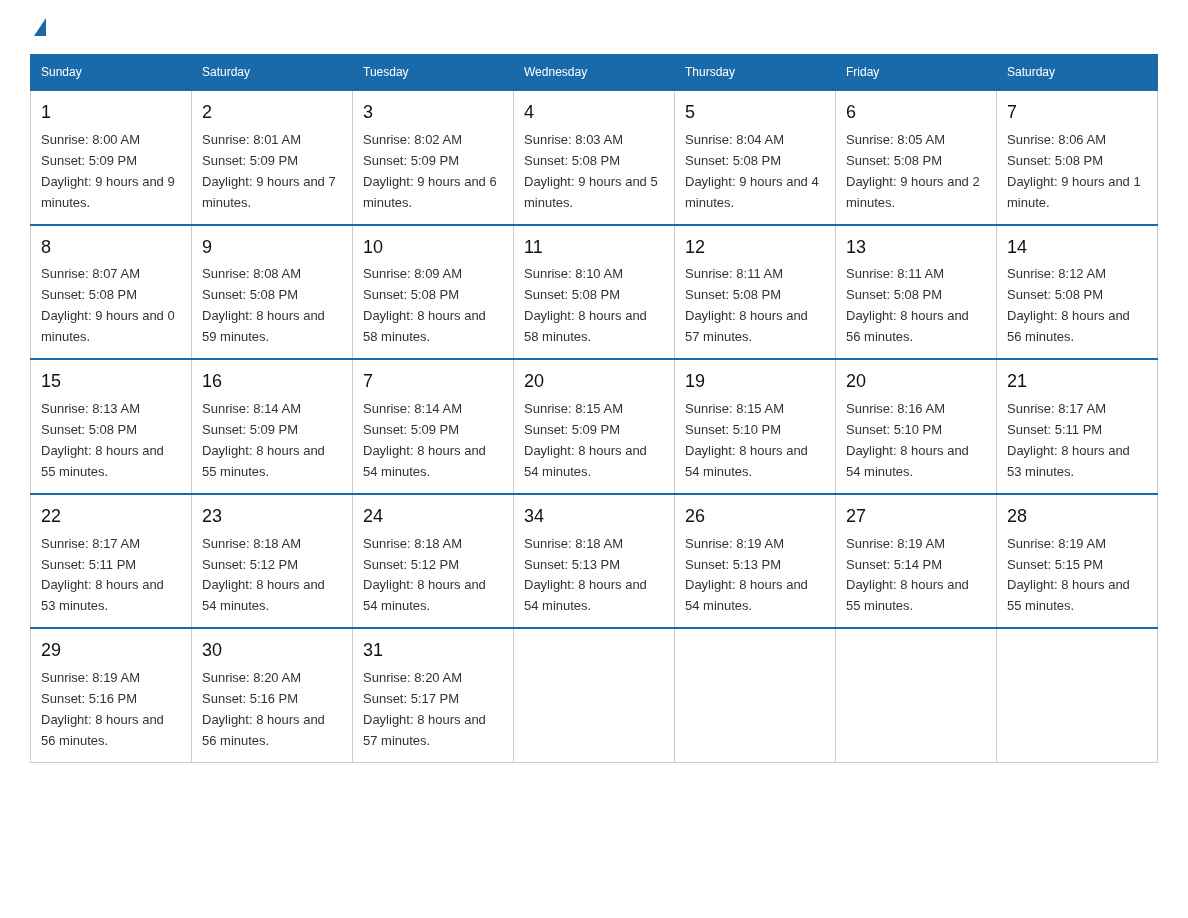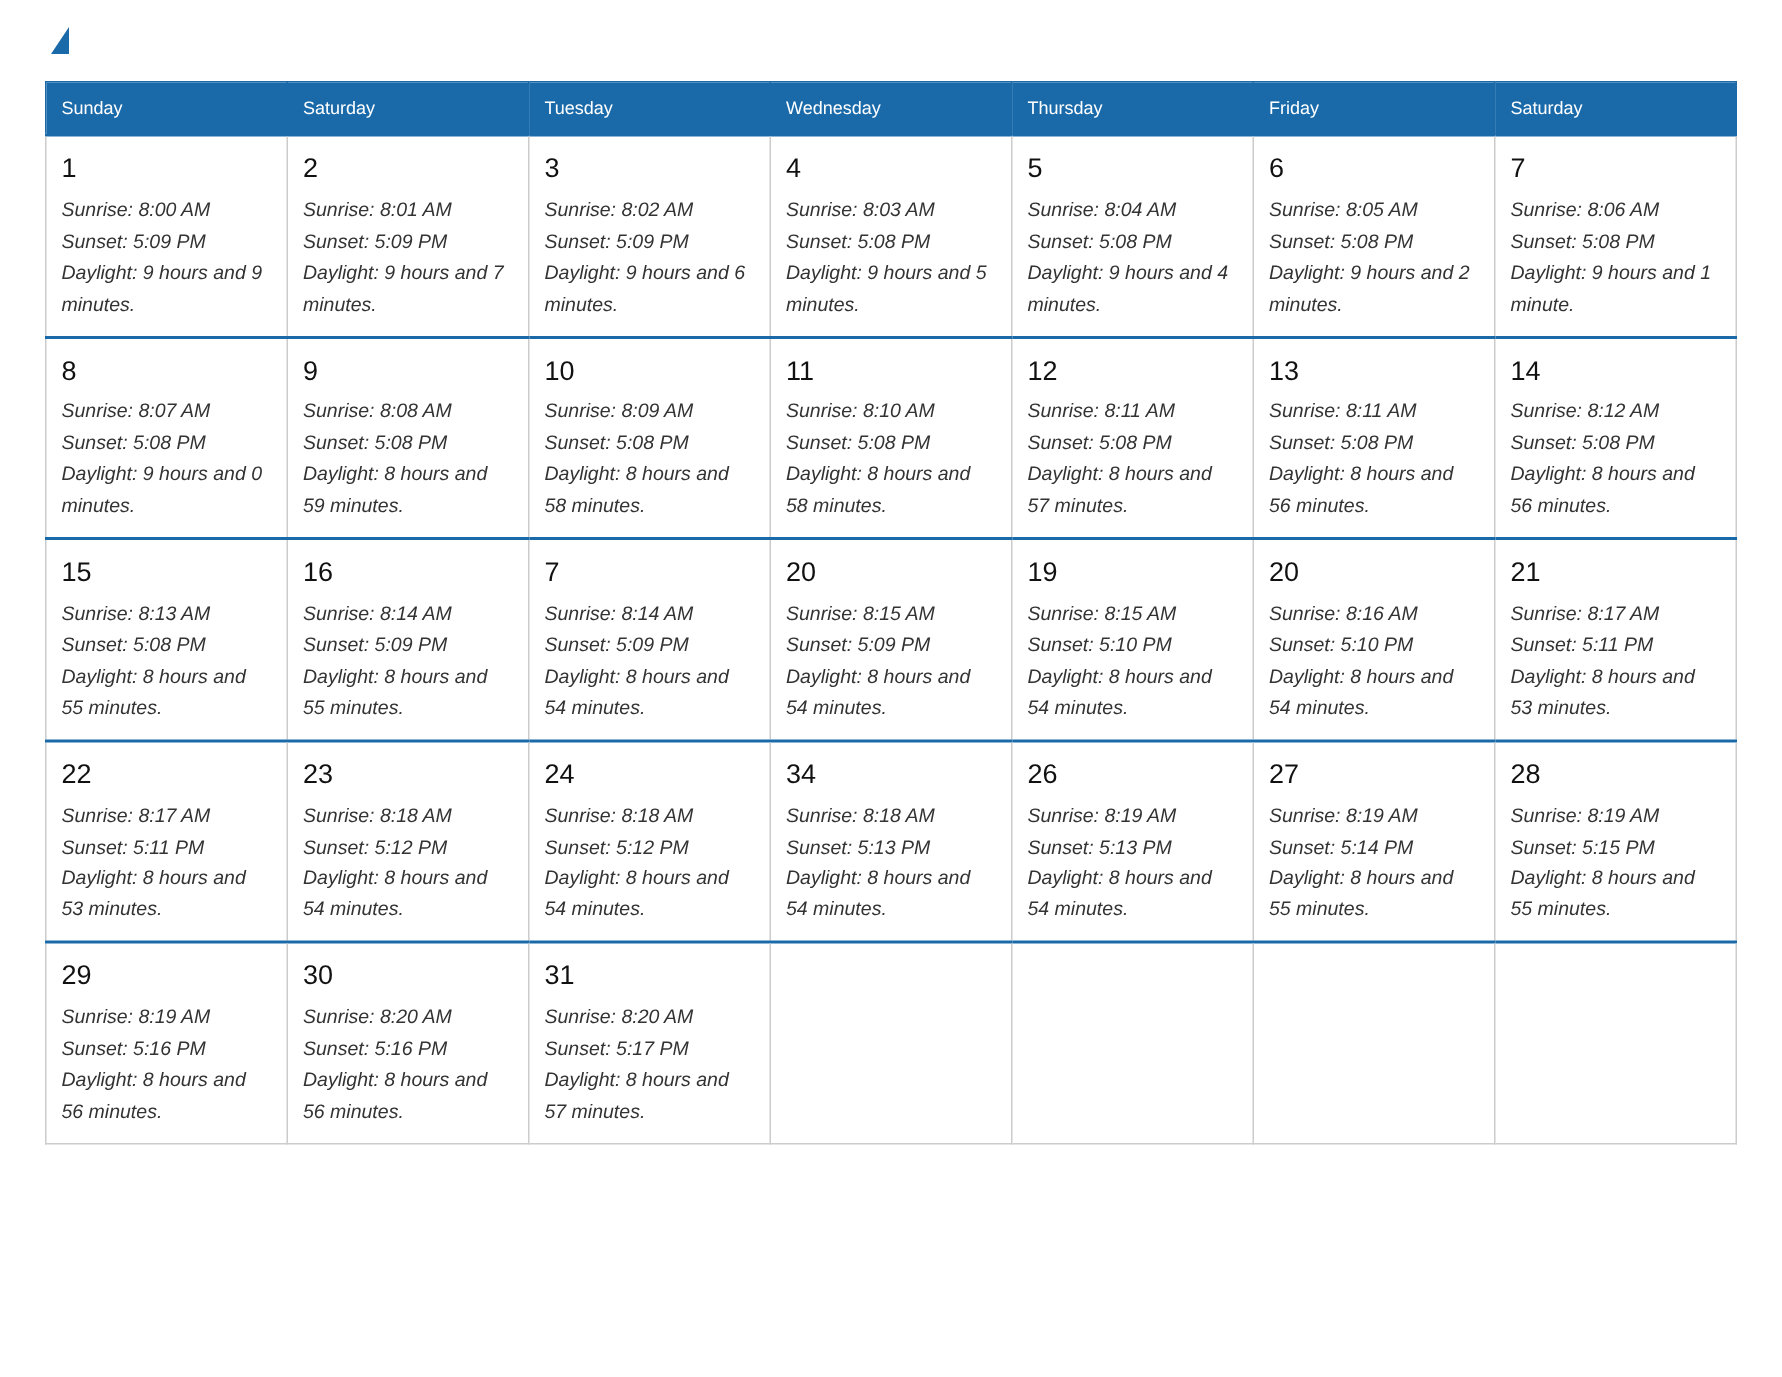--- a/index.html
+++ b/index.html
@@ -86,21 +86,20 @@
     tbody tr td .day-number {
       font-size: 18px;
       font-weight: 400;
       color: #111;
       display: block;
       margin-bottom: 3px;
     }
     tbody tr td .day-info {
       font-size: 13px;
       color: #333;
-      font-style: italic;
     }
     tbody tr td.empty {
       background: #fff;
     }
   </style>
 </head>
 <body>
 
 <div class="header">
   <div class="logo">

